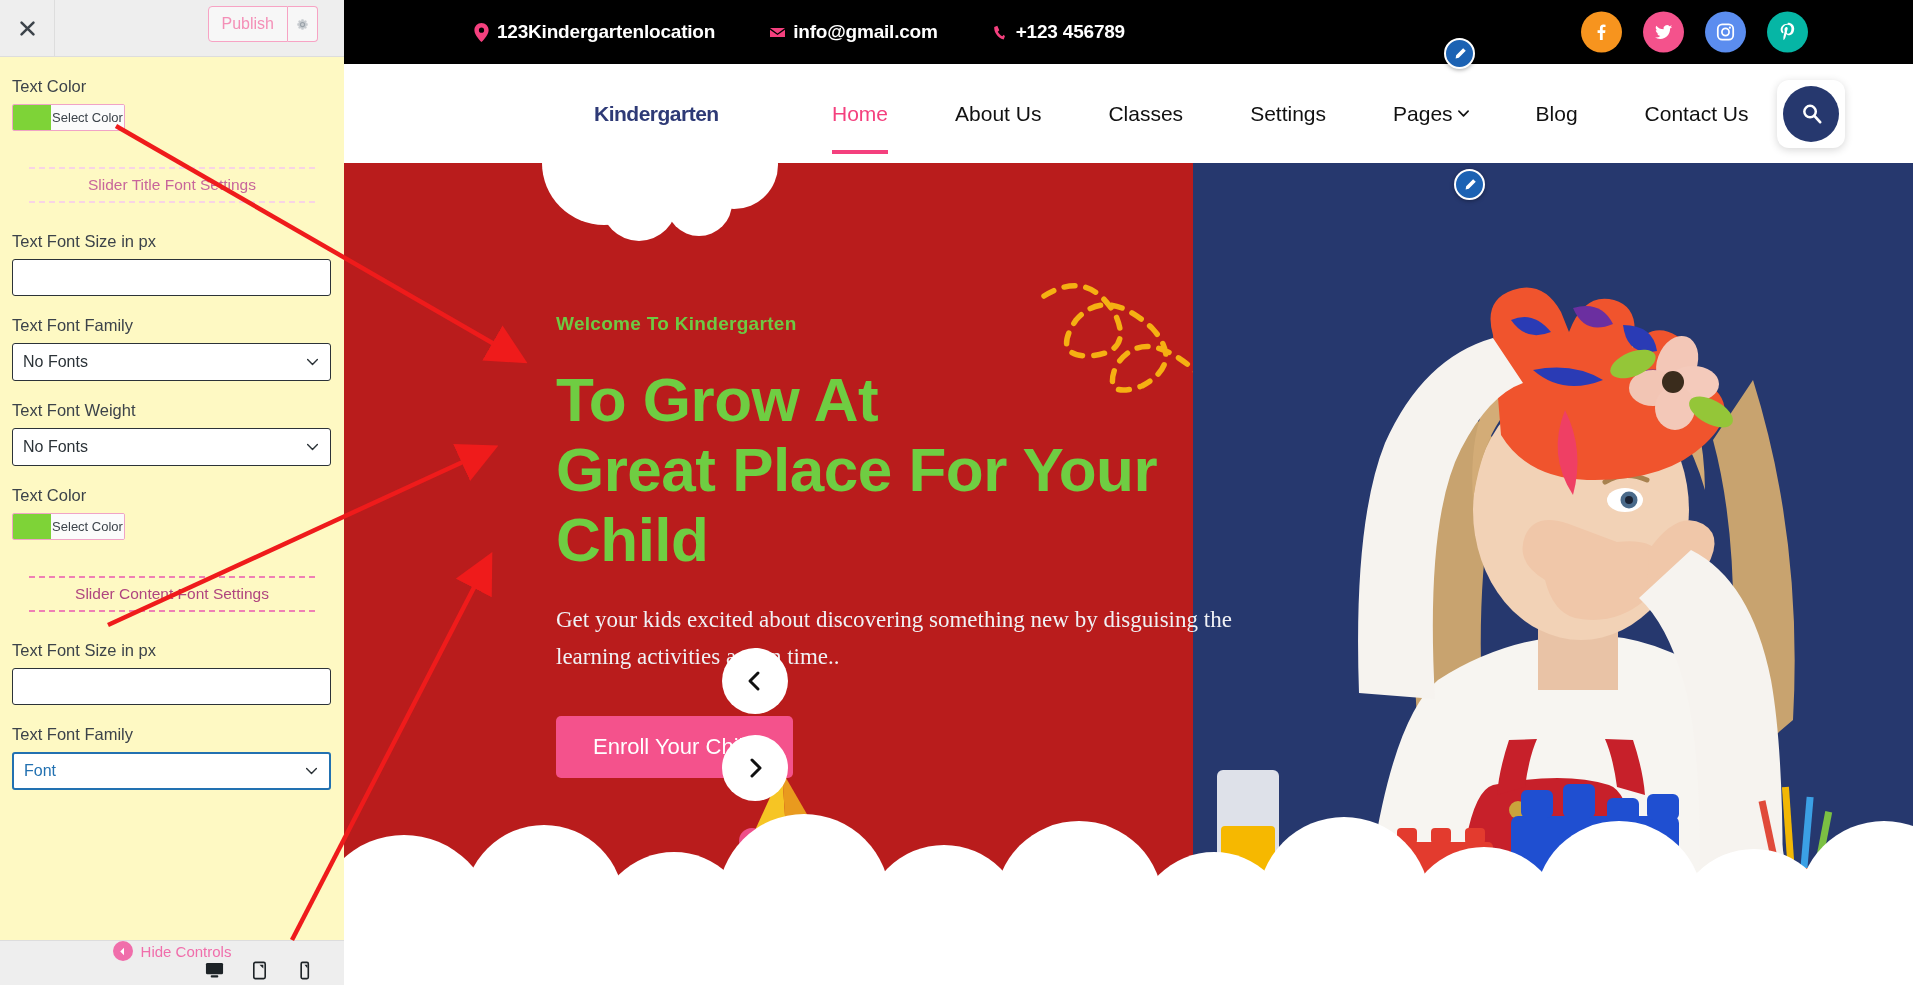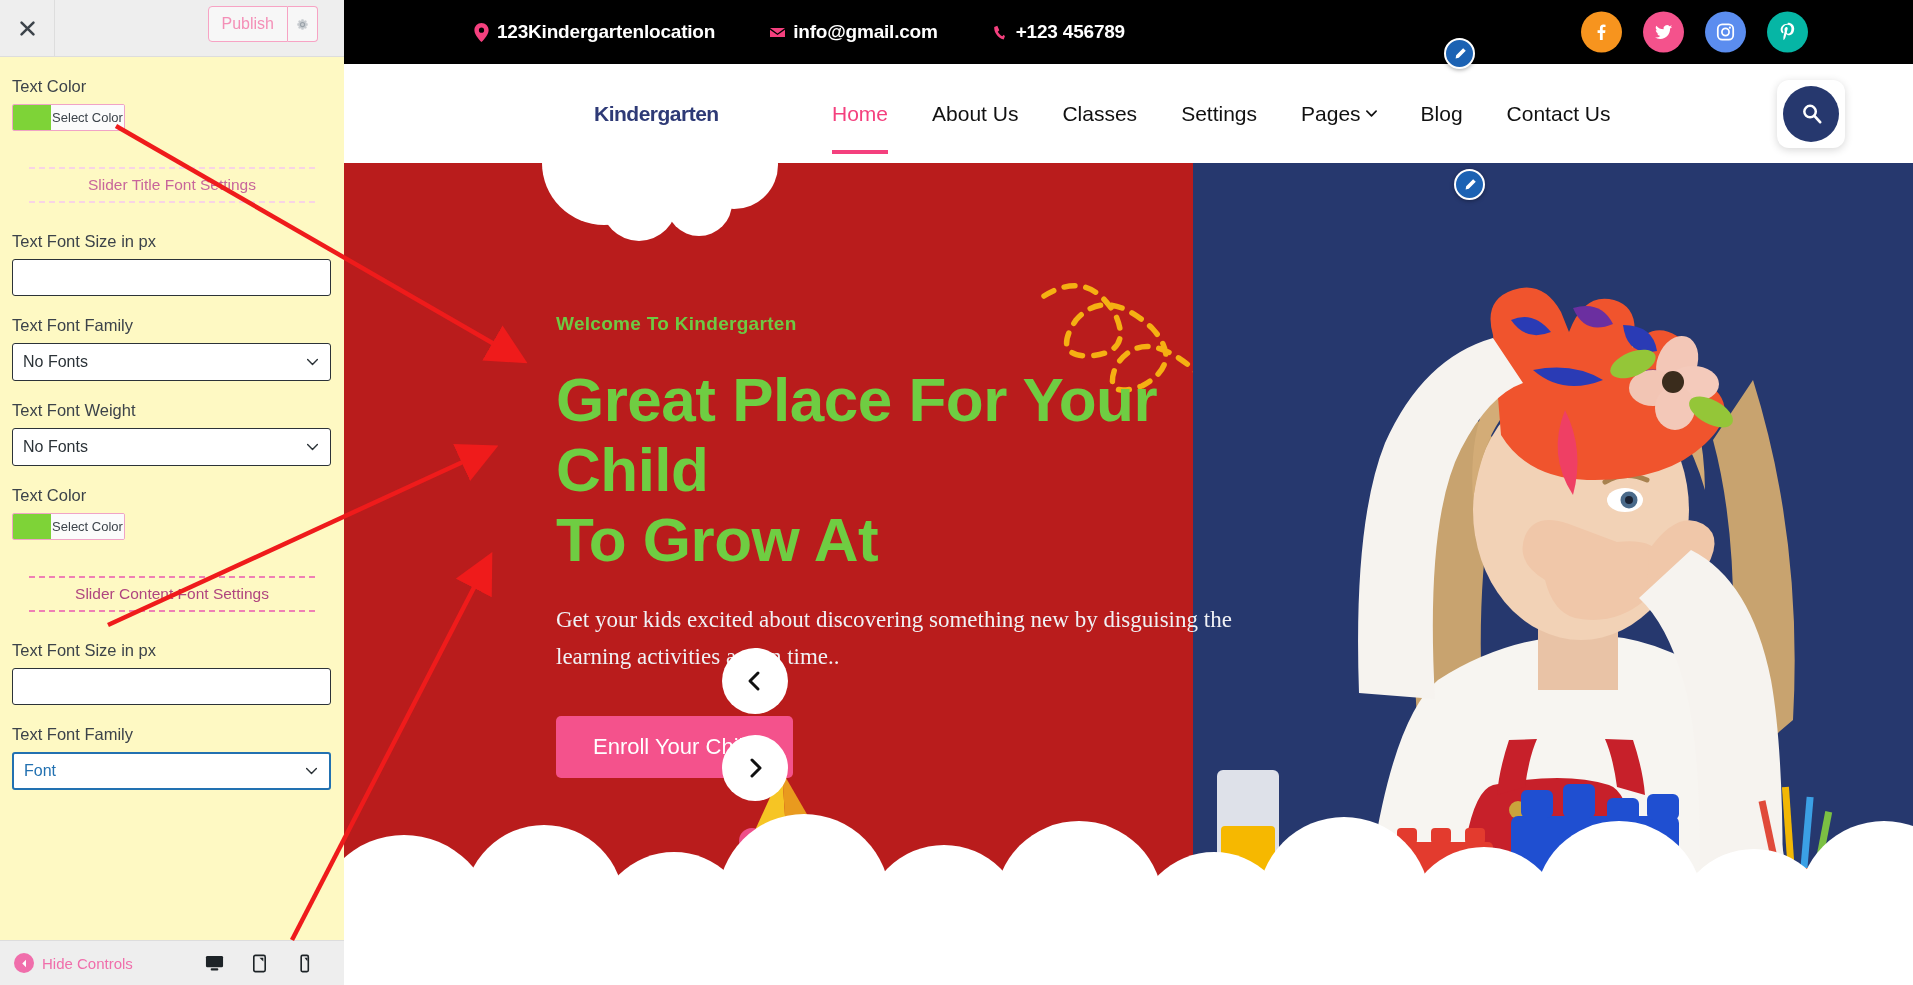--- a/index.html
+++ b/index.html
@@ -143,20 +143,21 @@
   .section-divider.light .sd-text { color: #c8669b; }
   .section-divider.light .dash-line { border-top-color: #f8d4e5; }
 
   .sb-footer {
     position: absolute; left: 0; bottom: 0;
     width: 344px; height: 45px;
     background: #eeeeee;
     border-top: 1px solid #ddd;
     display: flex; align-items: center;
     padding: 0 14px;
+    flex-direction: column;
   }
   .hide-controls {
     display: flex; align-items: center; gap: 8px;
     cursor: pointer;
   }
   .hc-circle {
     width: 20px; height: 20px; border-radius: 50%;
     background: #f06eab;
     display: flex; align-items: center; justify-content: center;
   }
@@ -240,21 +241,21 @@
   .logo-tree { width: 76px; height: 56px; }
   .logo-text {
     font-size: 21px;
     color: #2e3a76;
     font-weight: bold;
     letter-spacing: -0.5px;
     margin-top: 1px;
   }
   .menu {
     display: flex; align-items: center;
-    gap: 44px;
+    gap: 67px;
     margin-left: 128px;
     position: relative;
   }
   .menu-item {
     font-size: 21px;
     color: #111;
     cursor: pointer;
     position: relative;
     padding: 28px 0;
     display: flex; align-items: center; gap: 5px;
@@ -760,22 +761,22 @@
           <rect x="10" y="10" width="32" height="28" rx="6" fill="#1f4fd1"></rect>
           <rect x="52" y="4" width="32" height="34" rx="6" fill="#1f4fd1"></rect>
           <rect x="96" y="18" width="32" height="24" rx="6" fill="#1f4fd1"></rect>
           <rect x="136" y="14" width="32" height="26" rx="6" fill="#1f4fd1"></rect>
         </g>
       </svg>
 
       <div class="hero-content">
         <div class="welcome">Welcome To Kindergarten</div>
         <div class="hero-title">
+          <div>To Grow At</div>
           <div>Great Place For Your Child</div>
-          <div>To Grow At</div>
         </div>
         <div class="hero-sub">Get your kids excited about discovering something new by disguising the learning activities as fun time..</div>
         <button class="cta-btn">Enroll Your Child</button>
       </div>
 
       <svg class="deco" style="left:378px; top:600px; width:130px; height:140px; z-index:5;" viewBox="0 0 130 140">
         <path d="M60 8 L10 118 L68 128 Z" fill="#f6c524"></path>
         <path d="M60 8 L112 98 L68 128 Z" fill="#e99a1e"></path>
       </svg>
       <svg class="deco" style="left:392px; top:662px; width:32px; height:32px; z-index:5;" viewBox="0 0 32 32">

